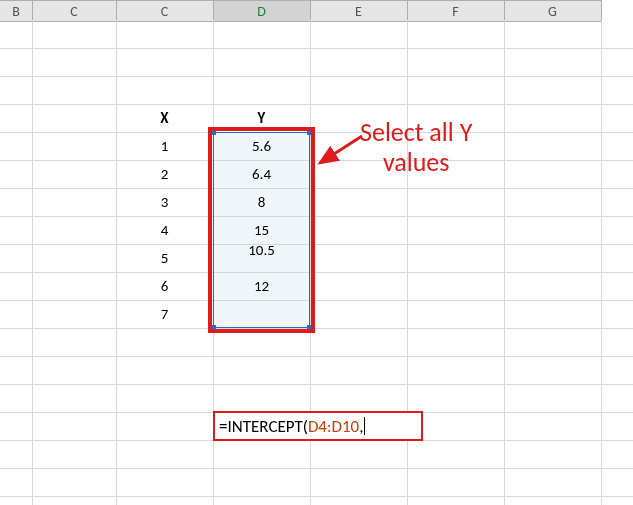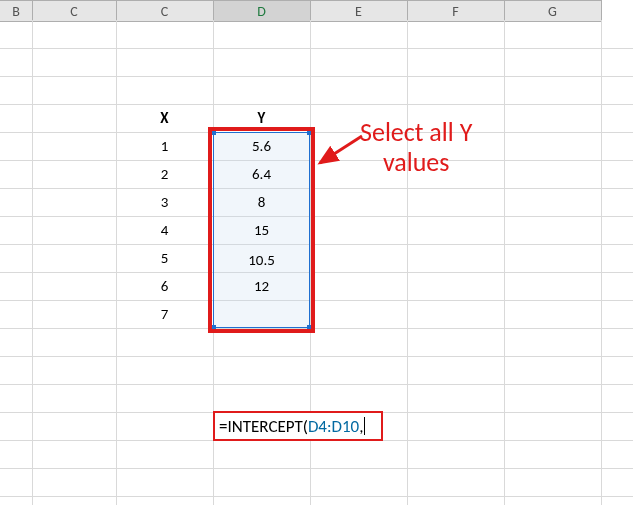--- a/index.html
+++ b/index.html
@@ -22,21 +22,21 @@
   
   .selbox{position:absolute;border:1px solid #1f6fd0;background:rgba(200,220,240,.25);box-sizing:border-box}
   .selhandle{position:absolute;width:6px;height:6px;background:#1f6fd0}
   .redbox{position:absolute;border:4px solid #e01b1b;box-sizing:border-box;pointer-events:none}
   .annotation{position:absolute;color:#e01b1b;font-size:26px;font-family:Calibri,Arial,sans-serif}
   .arrow{position:absolute;pointer-events:none}
   
   .formula-row-label{position:absolute;font-weight:700;font-size:17px}
   .formula-cell{position:absolute;border:2px solid #e01b1b;box-sizing:border-box;display:flex;align-items:center;font-size:17px;padding:0 4px;background:#fff}
   .formula-cell .fpre{color:#000}
-  .formula-cell .fref{color:#0369a1}
+  .formula-cell .fref{color:#c2410c}
   .caret{display:inline-block;width:0;border-left:1px solid #000;height:18px;vertical-align:middle;margin-left:1px}
   .tooltip{position:absolute;background:#f4f4ee;border:1px solid #c8c8b8;font-size:13px;color:#555;padding:3px 6px;box-shadow:0 1px 2px rgba(0,0,0,.15)}
   .tooltip b{font-weight:700;color:#333}
 </style>
 </head>
 <body>
 
 <div class="sheet">
 
   <div class="colhdr" style="left:0;width:32px">B</div>
@@ -133,21 +133,21 @@
     </div>
   <div class="cell cC" style="top:216px">
       <span>4</span>
     </div>
   <div class="cell cD" style="top:216px">
       <span>15</span>
     </div>
   <div class="cell cC" style="top:244px">
       <span>5</span>
     </div>
-  <div class="cell cD" style="top:246px">
+  <div class="cell cD" style="top:236px">
       <span>10.5</span>
     </div>
   <div class="cell cC" style="top:272px">
       <span>6</span>
     </div>
   <div class="cell cD" style="top:272px">
       <span>12</span>
     </div>
   <div class="cell cC" style="top:300px">
       <span>7</span>
@@ -163,21 +163,21 @@
       </defs>
     <line x1="50" y1="8" x2="8" y2="35" stroke="#e01b1b" stroke-width="3" marker-end="url(#ah)"></line>
   </svg>
 
   <div class="annotation" style="left:360px;top:118px;line-height:1.15">
     <div>Select all Y</div>
     <div style="text-align:center">values</div>
   </div>
 
 
-  <div class="formula-cell" style="left:213px;top:411px;width:170px;height:30px">
+  <div class="formula-cell" style="left:213px;top:411px;width:210px;height:30px">
     <span class="fpre">=INTERCEPT(</span>
       <span class="fref">D4:D10</span>
       <span class="fpre">,</span>
       <span class="caret"></span>
   </div>
 
 
 </div>
 
 </body></html>

